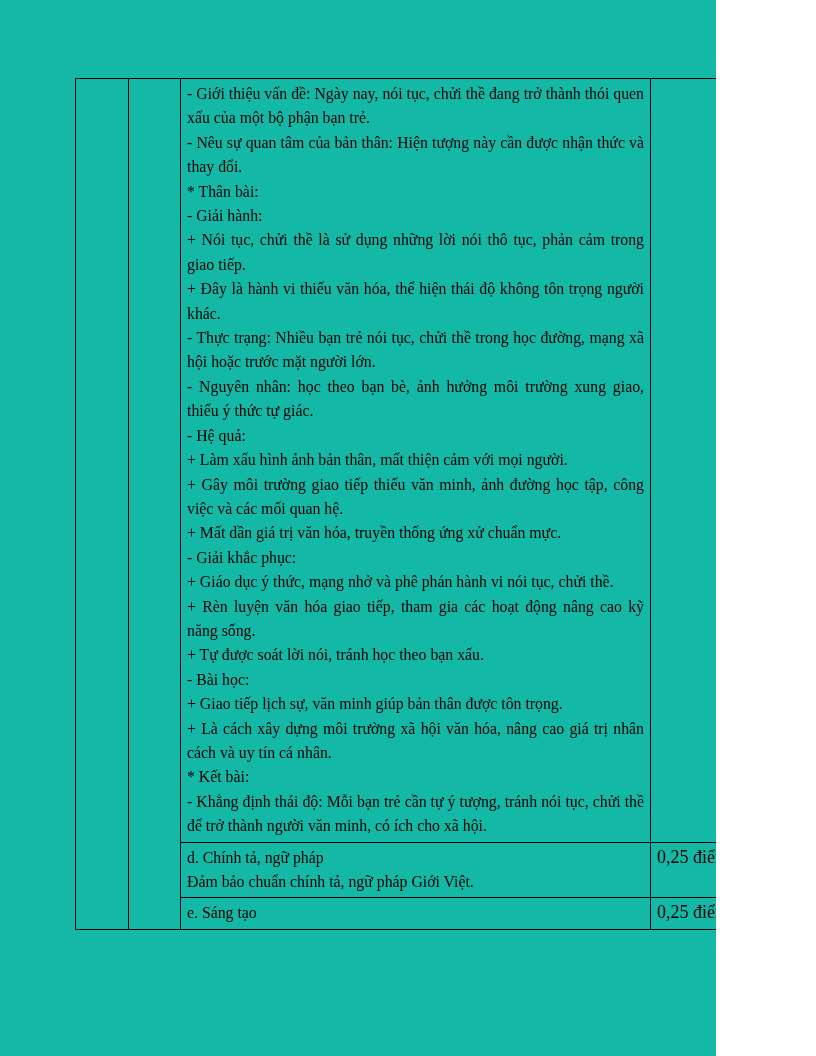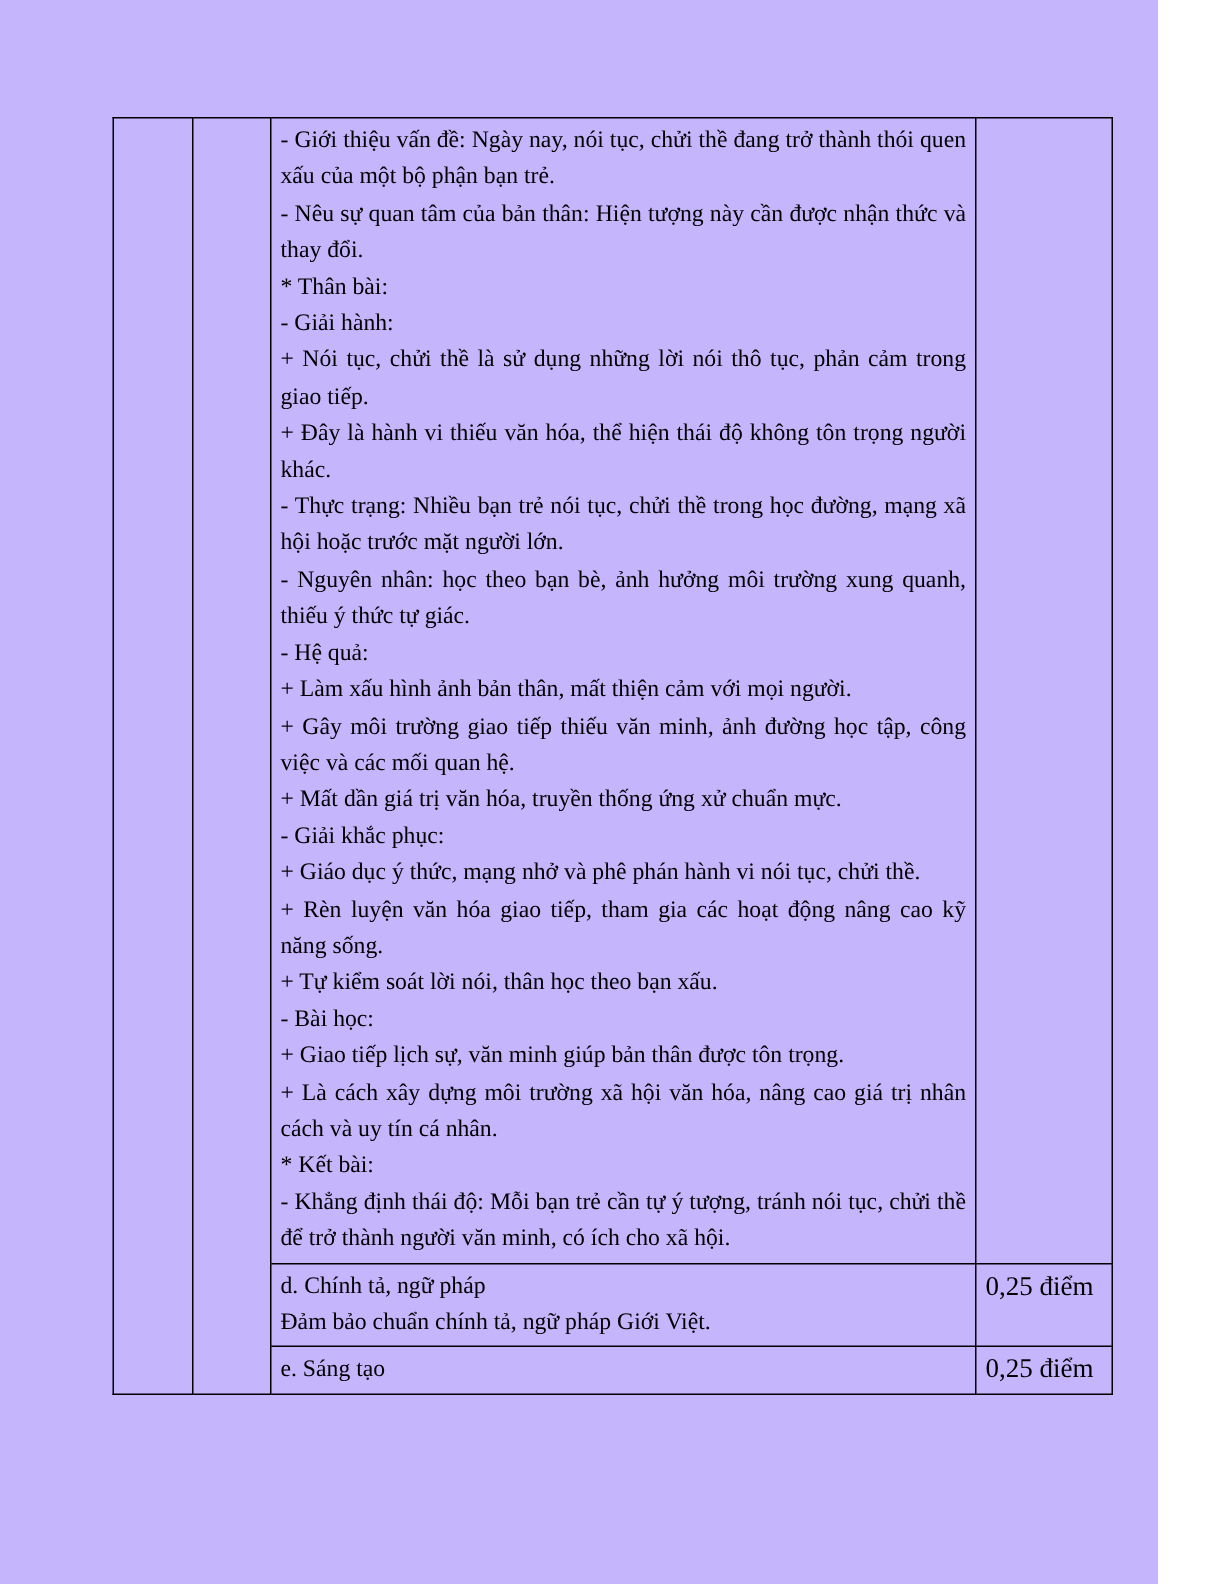--- a/index.html
+++ b/index.html
@@ -1,21 +1,21 @@
 <!DOCTYPE html>
 <html><head>
 <meta charset="utf-8">
 <style>
   * { margin: 0; padding: 0; box-sizing: border-box; }
   html, body { background: #ffffff; }
   .sheet {
     position: relative;
-    width: 772px;
+    width: 716px;
     height: 1056px;
-    background: #c4b5fd;
+    background: #14b8a6;
     font-family: "Liberation Serif", serif;
     color: #000000;
     overflow: hidden;
   }
   table.rubric {
     position: absolute;
     left: 75px;
     top: 78px;
     width: 666px;
     border-collapse: collapse;
@@ -60,29 +60,29 @@
         <td rowspan="3"></td>
         <td class="content">
           <div>
               <p class="line"><span>- Giới thiệu vấn đề: Ngày nay, nói tục, chửi thề đang trở thành thói quen xấu của một bộ phận bạn trẻ.</span></p>
               <p class="line"><span>- Nêu sự quan tâm của bản thân: Hiện tượng này cần được nhận thức và thay đổi.</span></p>
               <p class="line"><b>* Thân bài</b><span>:</span></p>
               <p class="line"><span>- Giải hành:</span></p>
               <p class="line"><span>+ Nói tục, chửi thề là sử dụng những lời nói thô tục, phản cảm trong giao tiếp.</span></p>
               <p class="line"><span>+ Đây là hành vi thiếu văn hóa, thể hiện thái độ không tôn trọng người khác.</span></p>
               <p class="line"><span>- Thực trạng: Nhiều bạn trẻ nói tục, chửi thề trong học đường, mạng xã hội hoặc trước mặt người lớn.</span></p>
-              <p class="line"><span>- Nguyên nhân: học theo bạn bè, ảnh hưởng môi trường xung quanh, thiếu ý thức tự giác.</span></p>
+              <p class="line"><span>- Nguyên nhân: học theo bạn bè, ảnh hưởng môi trường xung giao, thiếu ý thức tự giác.</span></p>
               <p class="line"><span>- Hệ quả:</span></p>
               <p class="line"><span>+ Làm xấu hình ảnh bản thân, mất thiện cảm với mọi người.</span></p>
               <p class="line"><span>+ Gây môi trường giao tiếp thiếu văn minh, ảnh đường học tập, công việc và các mối quan hệ.</span></p>
               <p class="line"><span>+ Mất dần giá trị văn hóa, truyền thống ứng xử chuẩn mực.</span></p>
               <p class="line"><span>- Giải khắc phục:</span></p>
               <p class="line"><span>+ Giáo dục ý thức, mạng nhở và phê phán hành vi nói tục, chửi thề.</span></p>
               <p class="line"><span>+ Rèn luyện văn hóa giao tiếp, tham gia các hoạt động nâng cao kỹ năng sống.</span></p>
-              <p class="line"><span>+ Tự kiểm soát lời nói, thân học theo bạn xấu.</span></p>
+              <p class="line"><span>+ Tự được soát lời nói, tránh học theo bạn xấu.</span></p>
               <p class="line"><span>- Bài học:</span></p>
               <p class="line"><span>+ Giao tiếp lịch sự, văn minh giúp bản thân được tôn trọng.</span></p>
               <p class="line"><span>+ Là cách xây dựng môi trường xã hội văn hóa, nâng cao giá trị nhân cách và uy tín cá nhân.</span></p>
               <p class="line"><b>* Kết bài</b><span>:</span></p>
               <p class="line"><span>- Khẳng định thái độ: Mỗi bạn trẻ cần tự ý tượng, tránh nói tục, chửi thề để trở thành người văn minh, có ích cho xã hội.</span></p>
             </div>
         </td>
         <td class="points"></td>
       </tr>
       <tr>

